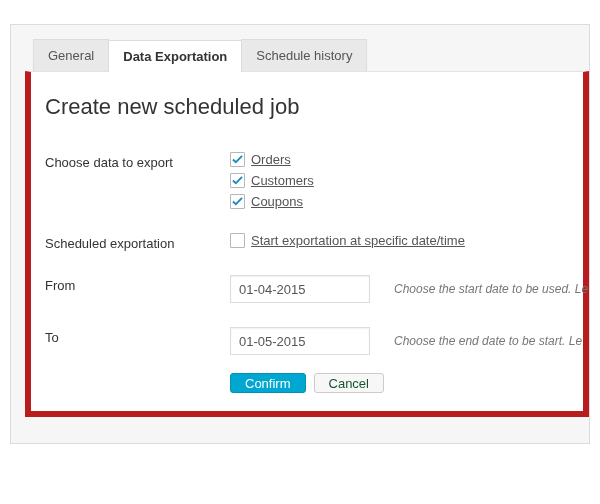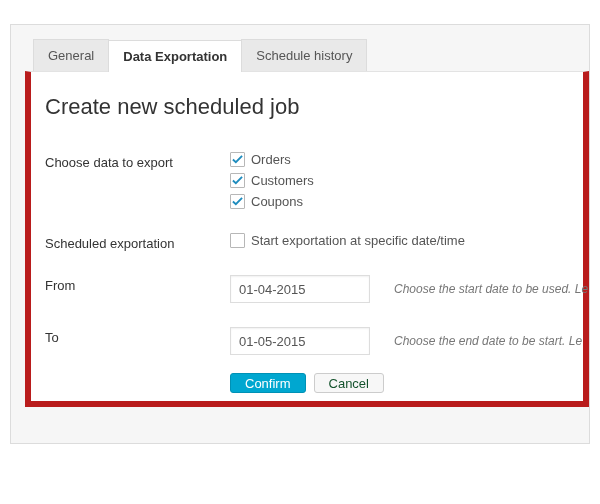--- a/index.html
+++ b/index.html
@@ -41,21 +41,21 @@
     color: #333;
     font-weight: 600;
     position: relative;
     top: 1px;
     z-index: 2;
   }
   .content {
     background: #ffffff;
     border: 6px solid #b91c1c;
     border-top: 1px solid #e3e3e3;
-    padding: 14px 0 8px 14px;
+    padding: 14px 0 18px 14px;
     margin-top: 0;
   }
   .heading {
     font-size: 22px;
     font-weight: 300;
     color: #333;
     margin: 8px 0 20px 0;
   }
   .form-row {
     display: flex;
@@ -79,20 +79,21 @@
     flex-direction: row;
     align-items: center;
     gap: 24px;
   }
   .checkbox-row {
     display: flex;
     align-items: center;
     gap: 6px;
     font-size: 13px;
     color: #555;
+    text-decoration: underline;
   }
   .chk {
     width: 15px;
     height: 15px;
     border: 1px solid #b7b7b7;
     background: #ffffff;
     display: inline-flex;
     align-items: center;
     justify-content: center;
     border-radius: 1px;

